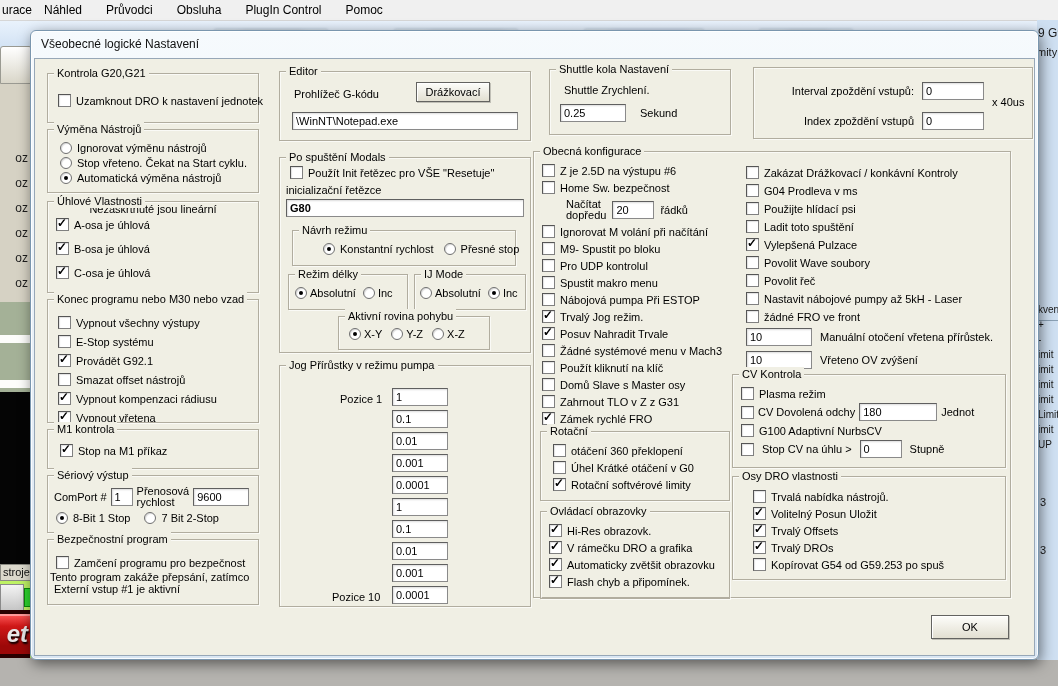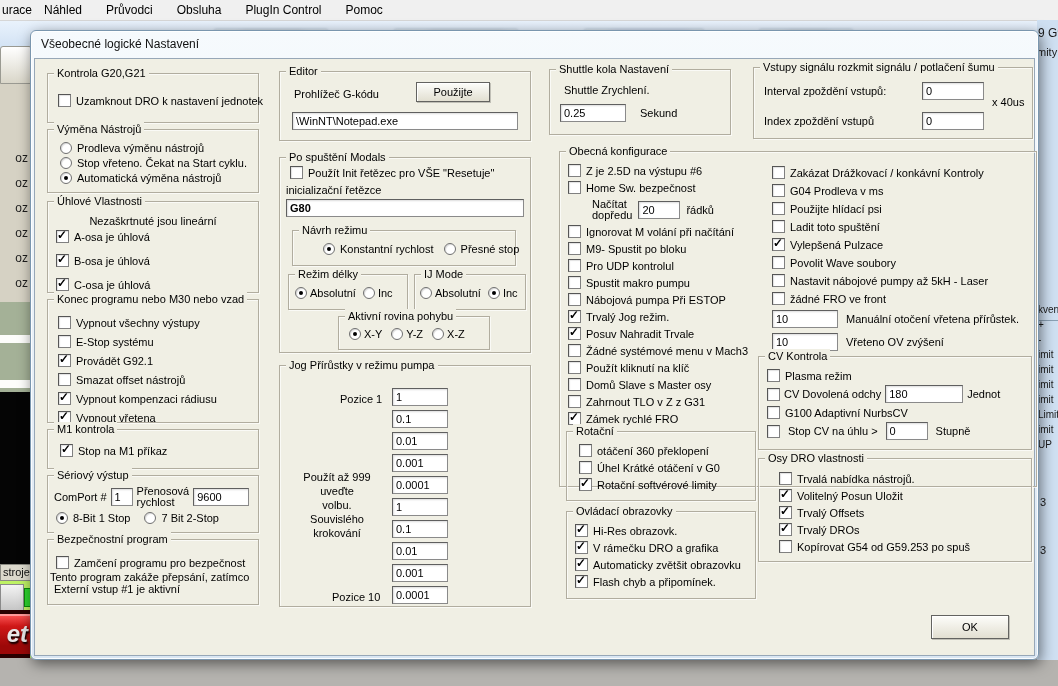--- a/index.html
+++ b/index.html
@@ -53,21 +53,21 @@
   .gen .row{margin-bottom:4px}
   .hlist{display:flex;align-items:center}
   .cb{flex:0 0 auto;width:13px;height:13px;background:#fff;border:1px solid #808080;border-top-color:#555;border-left-color:#555;position:relative;box-shadow:inset 1px 1px 1px rgba(0,0,0,.12);box-sizing:border-box}
   .cb.on::after{content:"✓";position:absolute;left:0;top:-3px;font-size:12px;font-weight:700;color:#000}
   .rb{flex:0 0 auto;width:12px;height:12px;border-radius:50%;background:#fff;border:1px solid #6f6f6f;position:relative;box-shadow:inset 1px 1px 1px rgba(0,0,0,.15);box-sizing:border-box}
   .rb.on::after{content:"";position:absolute;left:3px;top:3px;width:4px;height:4px;border-radius:50%;background:#000}
   .txt{background:#fff;border:1px solid #8a8a8a;border-top-color:#5f5f5f;border-left-color:#5f5f5f;box-shadow:inset 1px 1px 2px rgba(0,0,0,.14);font:11px "Liberation Sans",sans-serif;height:18px;padding:0 3px;box-sizing:border-box}
   .btn{font:11px "Liberation Sans",sans-serif;color:#000;background:linear-gradient(#fdfdfa,#e2dfd1);border:1px solid #636360;box-shadow:inset 1px 1px 0 #fff,1px 1px 0 rgba(0,0,0,.2);cursor:default}
   .note{font-size:11px;white-space:nowrap}
   .abs{position:absolute}
-  .tr{text-align:left}
+  .tr{text-align:right}
   .twolab{font-size:11px;line-height:11px;white-space:nowrap}
 </style>
 </head>
 <body>
 
 <div class="screen">
 
   <div class="menubar">
     <span class="mfrag">urace</span>
     <div class="mlist">
@@ -154,36 +154,36 @@
             </div>
           </div>
       </div>
 
       <div class="grp" style="left:12px;top:70px;width:212px;height:64px">
         <span class="glab">Výměna Nástrojů</span>
         <div class="vlist" style="padding:12px 0 0 12px">
 
         <div class="row" style="margin-bottom:3px">
               <span class="rb"></span>
-              <span>Prodleva výměnu nástrojů</span>
+              <span>Ignorovat výměnu nástrojů</span>
             </div>
             <div class="row" style="margin-bottom:3px">
               <span class="rb"></span>
               <span>Stop vřeteno. Čekat na Start cyklu.</span>
             </div>
             <div class="row" style="margin-bottom:3px">
               <span class="rb on"></span>
               <span>Automatická výměna nástrojů</span>
             </div>
           </div>
       </div>
 
       <div class="grp" style="left:12px;top:142px;width:212px;height:92px">
         <span class="glab">Úhlové Vlastnosti</span>
-        <div class="note" style="text-align:center;margin-top:13px">Nezaškrtnuté jsou lineární</div>
+        <div class="note" style="text-align:center;margin-top:1px">Nezaškrtnuté jsou lineární</div>
         <div style="padding:3px 0 0 8px">
 
         <div class="row" style="margin-bottom:11px">
               <span class="cb on"></span>
               <span>A-osa je úhlová</span>
             </div>
             <div class="row" style="margin-bottom:11px">
               <span class="cb on"></span>
               <span>B-osa je úhlová</span>
             </div>
@@ -266,21 +266,21 @@
               <span>Zamčení programu pro bezpečnost</span>
             </div>
           </div>
         <div class="note" style="margin-left:2px">Tento program zakáže přepsání, zatímco</div>
         <div class="note" style="margin-left:6px">Externí vstup #1 je aktivní</div>
       </div>
 
       <div class="grp" style="left:244px;top:12px;width:252px;height:70px">
         <span class="glab">Editor</span>
         <span class="abs" style="left:14px;top:16px">Prohlížeč G-kódu</span>
-        <button class="btn abs" style="left:136px;top:10px;width:74px;height:20px">Použijte</button>
+        <button class="btn abs" style="left:136px;top:10px;width:74px;height:20px">Drážkovací</button>
         <input class="txt abs" style="left: 12px; top: 40px; width: 226px;" value="\WinNT\Notepad.exe">
       </div>
 
       <div class="grp" style="left:244px;top:98px;width:252px;height:196px">
         <span class="glab">Po spuštění Modals</span>
         <div class="row abs" style="left:10px;top:8px">
           <span class="cb"></span>
           <span>Použít Init řetězec pro VŠE "Resetuje"</span>
         </div>
         <span class="abs" style="left:6px;top:26px">inicializační řetězce</span>
@@ -344,28 +344,20 @@
                 <span>X-Z</span>
               </div>
             </div>
         </div>
       </div>
 
       <div class="grp" style="left:244px;top:306px;width:252px;height:242px">
         <span class="glab">Jog Přírůstky v režimu pumpa</span>
         <span class="abs" style="left:60px;top:27px">Pozice 1</span>
         <span class="abs" style="left:52px;top:225px">Pozice 10</span>
-        <div class="abs" style="left:8px;top:104px;width:98px;text-align:center;line-height:14px">
-
-        <span style="display:block">Použít až 999</span>
-            <span style="display:block">uveďte</span>
-            <span style="display:block">volbu.</span>
-            <span style="display:block">Souvislého</span>
-            <span style="display:block">krokování</span>
-          </div>
         <div class="abs" style="left:112px;top:22px;display:flex;flex-direction:column;gap:4px">
 
         <input class="txt" style="width: 56px;" value="1">
             <input class="txt" style="width: 56px;" value="0.1">
             <input class="txt" style="width: 56px;" value="0.01">
             <input class="txt" style="width: 56px;" value="0.001">
             <input class="txt" style="width: 56px;" value="0.0001">
             <input class="txt" style="width: 56px;" value="1">
             <input class="txt" style="width: 56px;" value="0.1">
             <input class="txt" style="width: 56px;" value="0.01">
@@ -375,29 +367,28 @@
       </div>
 
       <div class="grp" style="left:514px;top:10px;width:182px;height:66px">
         <span class="glab">Shuttle kola Nastavení</span>
         <span class="abs" style="left:14px;top:14px">Shuttle Zrychlení.</span>
         <input class="txt abs" style="left: 10px; top: 34px; width: 66px;" value="0.25">
         <span class="abs" style="left:90px;top:37px">Sekund</span>
       </div>
 
       <div class="grp" style="left:718px;top:8px;width:280px;height:72px">
-        <span class="glab">Vstupy signálu rozkmit signálu / potlačení šumu</span>
         <span class="abs tr" style="left:10px;top:17px;width:150px">Interval zpoždění vstupů:</span>
         <input class="txt abs" style="left: 168px; top: 14px; width: 62px;" value="0">
         <span class="abs" style="left:238px;top:28px">x 40us</span>
         <span class="abs tr" style="left:10px;top:47px;width:150px">Index zpoždění vstupů</span>
         <input class="txt abs" style="left: 168px; top: 44px; width: 62px;" value="0">
       </div>
 
-      <div class="grp" style="left:524px;top:92px;width:478px;height:336px">
+      <div class="grp" style="left:498px;top:92px;width:478px;height:447px">
         <span class="glab">Obecná konfigurace</span>
 
         <div class="abs" style="left:8px;top:12px;width:202px">
           <div class="gen">
 
           <div class="row">
                 <span class="cb"></span>
                 <span>Z je 2.5D na výstupu #6</span>
               </div>
               <div class="row">
@@ -419,21 +410,21 @@
               <div class="row">
                 <span class="cb"></span>
                 <span>M9- Spustit po bloku</span>
               </div>
               <div class="row">
                 <span class="cb"></span>
                 <span>Pro UDP kontrolul</span>
               </div>
               <div class="row">
                 <span class="cb"></span>
-                <span>Spustit makro pumpu</span>
+                <span>Spustit makro menu</span>
               </div>
               <div class="row">
                 <span class="cb"></span>
                 <span>Nábojová pumpa Při ESTOP</span>
               </div>
               <div class="row">
                 <span class="cb on"></span>
                 <span>Trvalý Jog režim.</span>
               </div>
               <div class="row">
@@ -522,20 +513,24 @@
                 <span class="cb"></span>
                 <span>Ladit toto spuštění</span>
               </div>
               <div class="row" style="margin-bottom:5px">
                 <span class="cb on"></span>
                 <span>Vylepšená Pulzace</span>
               </div>
               <div class="row" style="margin-bottom:5px">
                 <span class="cb"></span>
                 <span>Povolit Wave soubory</span>
+              </div>
+              <div class="row" style="margin-bottom:5px">
+                <span class="cb"></span>
+                <span>Povolit řeč</span>
               </div>
               <div class="row" style="margin-bottom:5px">
                 <span class="cb"></span>
                 <span>Nastavit nábojové pumpy až 5kH  - Laser</span>
               </div>
               <div class="row" style="margin-bottom:5px">
                 <span class="cb"></span>
                 <span>žádné FRO ve front</span>
               </div>
             </div>

